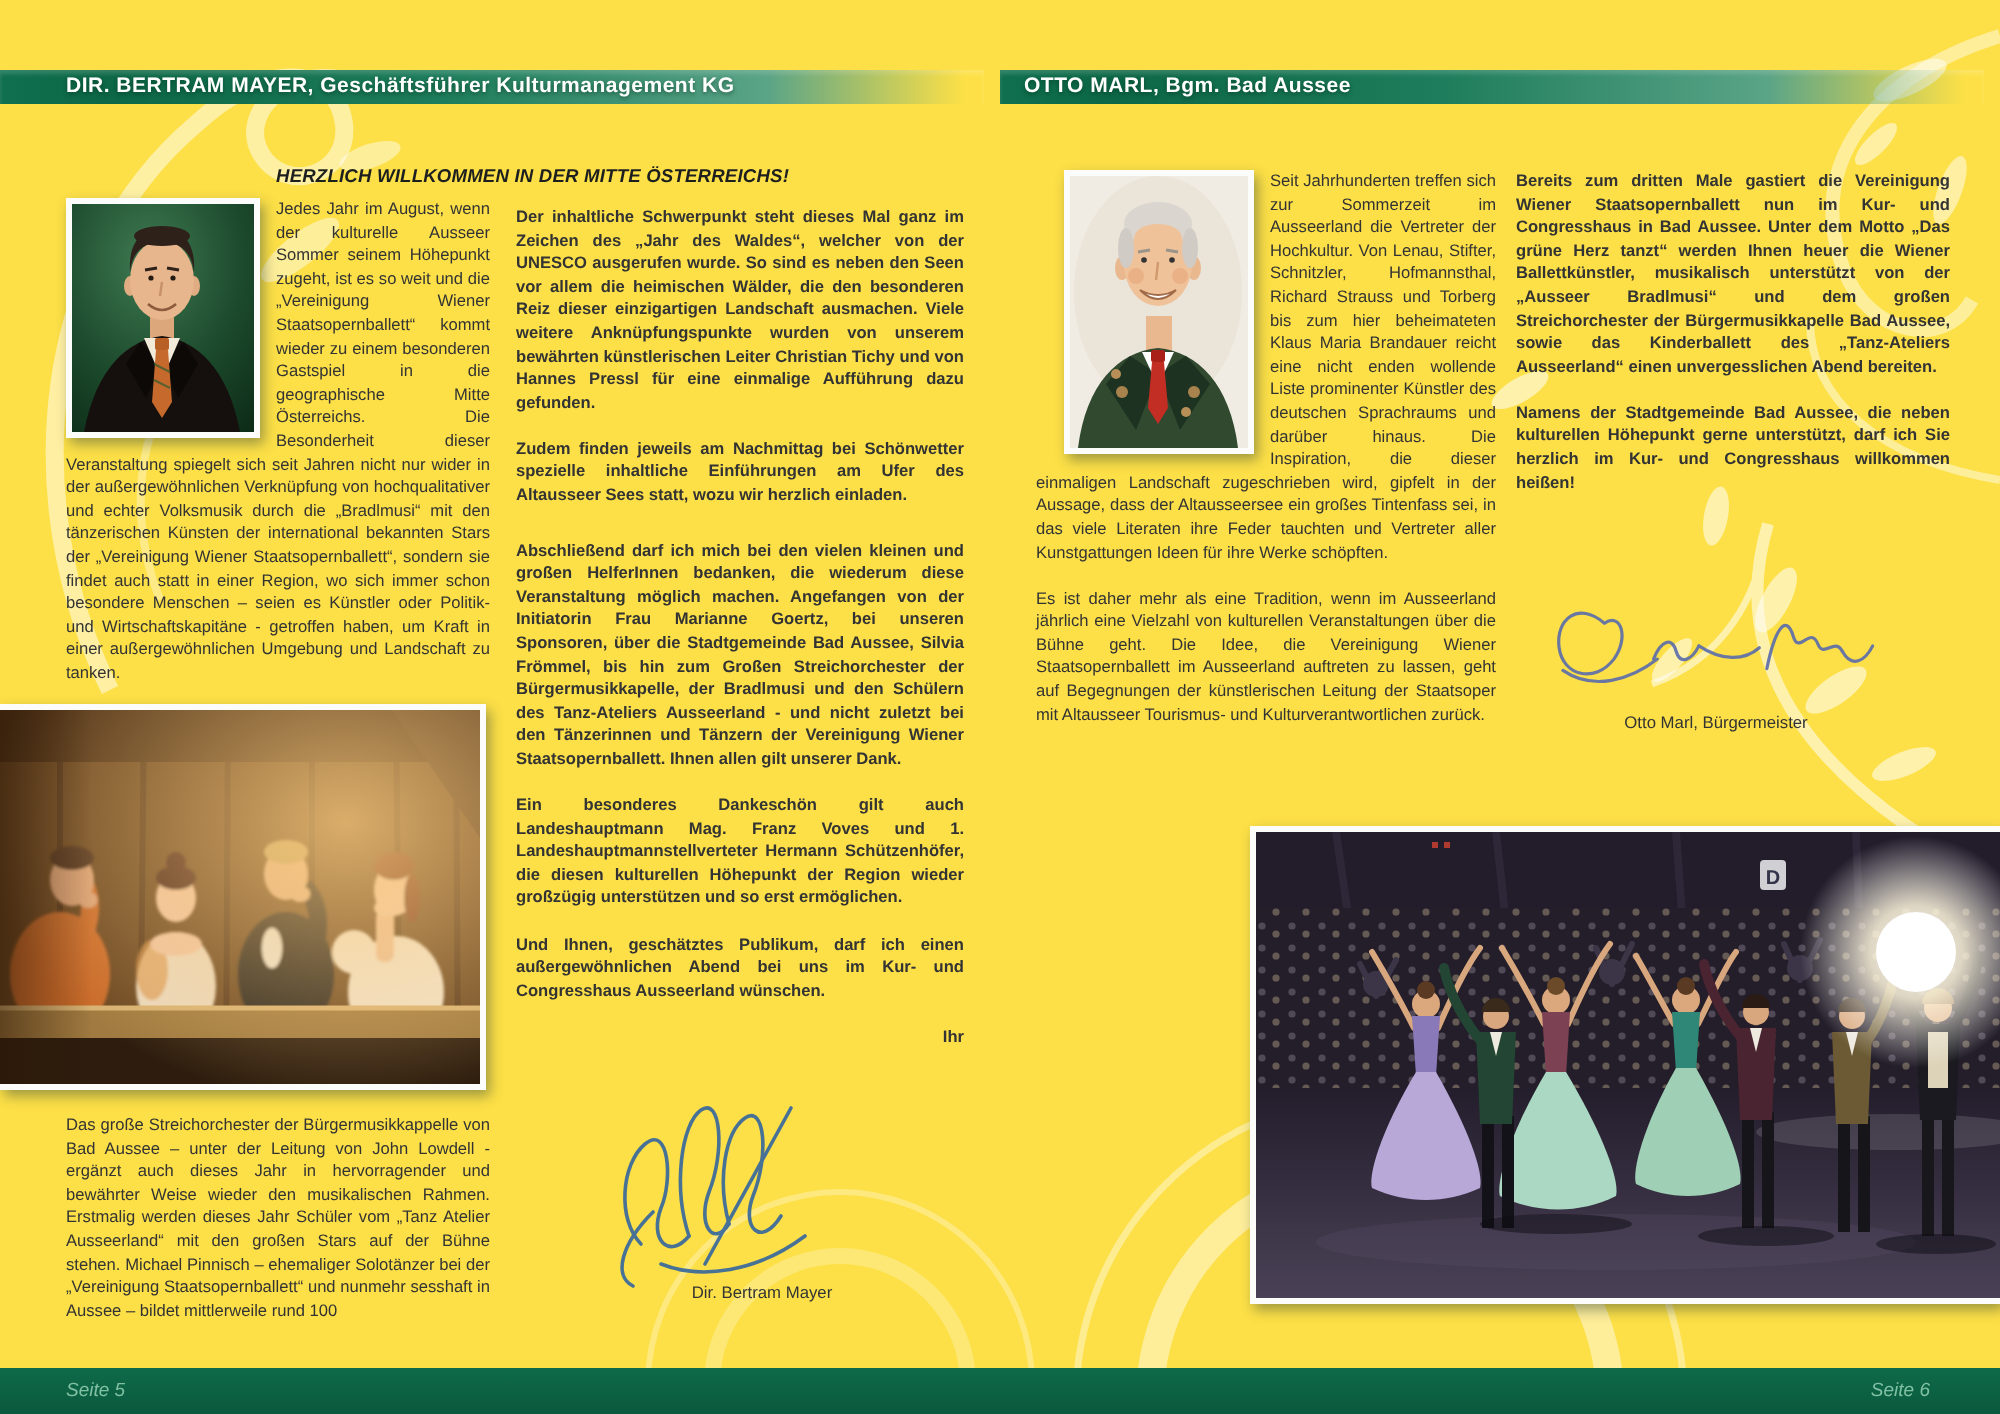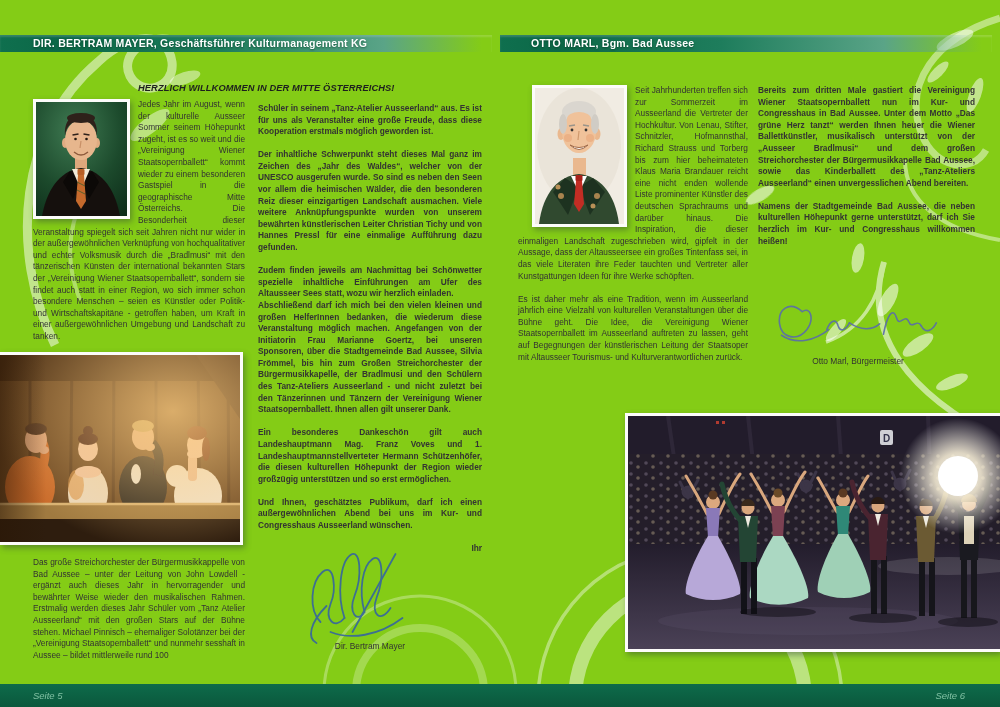--- a/index.html
+++ b/index.html
@@ -1,34 +1,34 @@
 <!DOCTYPE html>
 <html><head>
 <meta charset="utf-8">
 <style>
   html,body{margin:0;padding:0;background:#c7d6cd;}
-  .canvas{position:relative;width:1000px;height:707px;background:#84cc16;overflow:hidden;
+  .canvas{position:relative;width:1000px;height:707px;background:#fde047;overflow:hidden;
           font-family:"Liberation Sans",sans-serif;}
   .orn{position:absolute;left:0;top:0;z-index:0;}
   
   .bar{position:absolute;top:35px;height:17px;z-index:1;color:#fff;font-size:10.5px;font-weight:bold;
        letter-spacing:.25px;line-height:17px;white-space:nowrap;box-sizing:border-box;
        text-shadow:0 1px 2px rgba(0,45,28,.55);
        background:linear-gradient(90deg,#0f6f4e 0%,#0c6847 12%,#1e7d5c 45%,#5aa487 78%,rgba(219,231,224,0) 98%);
        box-shadow:inset 0 2px 2px rgba(255,255,255,.16);}
   .bar-left{left:0;width:492px;padding-left:33px;}
-  .bar-right{left:500px;width:492px;padding-left:31px;}
+  .bar-right{left:500px;width:492px;padding-left:12px;}
   .heading{position:absolute;left:138px;top:83px;width:348px;z-index:1;
            font-size:9.3px;font-weight:bold;font-style:italic;color:#1d1f1e;letter-spacing:.1px;}
   
   .body-p{font-size:8.3px;line-height:11.6px;color:#333;text-align:justify;margin:0;}
   .colflow{position:absolute;z-index:1;}
   .col{position:absolute;z-index:1;font-weight:bold;}
   .col p{margin:0 0 11.5px 0;}
-  .col p.nogap{margin-bottom:0;}
+  .col p.nogap{margin-bottom:16px;}
   .closing{text-align:right;}
   
   .photo-frame{border:3px solid #fcfcfa;box-shadow:2px 3px 6px rgba(45,65,55,.45);line-height:0;
                background:#777;position:relative;z-index:1;}
   .float-photo{float:left;}
   .abs{position:absolute;z-index:1;}
   .no-left-border{border-left:none;}
   .no-right-border{border-right:none;}
   .sigblock{position:absolute;z-index:1;text-align:center;font-size:8.4px;color:#333;line-height:13.5px;}
   .sig-svg{position:absolute;z-index:1;}
@@ -186,40 +186,39 @@
       <line x1="0" y1="149" x2="240" y2="149" stroke="#d8b273" stroke-width="2.5"></line>
       <rect y="164" width="240" height="23" fill="#2e1d0e"></rect>
       <rect width="240" height="187" fill="url(#warm)"></rect>
       <rect width="46" height="187" fill="url(#vig)"></rect>
     </svg>
   </div>
 
   <p class="body-p abs" style="left:33px;top:557px;width:212px;">Das große Streichorchester der Bürgermusikkappelle von Bad Aussee – unter der Leitung von John Lowdell - ergänzt auch dieses Jahr in hervorragender und bewährter Weise wieder den musikalischen Rahmen. Erstmalig werden dieses Jahr Schüler vom „Tanz Atelier Ausseerland“ mit den großen Stars auf der Bühne stehen. Michael Pinnisch – ehemaliger Solotänzer bei der „Vereinigung Staatsopernballett“ und nunmehr sesshaft in Aussee – bildet mittlerweile rund 100</p>
 
   <div class="col" style="left:258px;top:103px;width:224px;">
-    <p class="body-p">Schüler in seinem „Tanz-Atelier Ausseerland“ aus. Es ist für uns als Veranstalter eine große Freude, dass diese Kooperation erstmals möglich geworden ist.</p>
     <p class="body-p">Der inhaltliche Schwerpunkt steht dieses Mal ganz im Zeichen des „Jahr des Waldes“, welcher von der UNESCO ausgerufen wurde. So sind es neben den Seen vor allem die heimischen Wälder, die den besonderen Reiz dieser einzigartigen Landschaft ausmachen. Viele weitere Anknüpfungspunkte wurden von unserem bewährten künstlerischen Leiter Christian Tichy und von Hannes Pressl für eine einmalige Aufführung dazu gefunden.</p>
     <p class="body-p nogap">Zudem finden jeweils am Nachmittag bei Schönwetter spezielle inhaltliche Einführungen am Ufer des Altausseer Sees statt, wozu wir herzlich einladen.</p>
     <p class="body-p">Abschließend darf ich mich bei den vielen kleinen und großen HelferInnen bedanken, die wiederum diese Veranstaltung möglich machen. Angefangen von der Initiatorin Frau Marianne Goertz, bei unseren Sponsoren, über die Stadtgemeinde Bad Aussee, Silvia Frömmel, bis hin zum Großen Streichorchester der Bürgermusikkapelle, der Bradlmusi und den Schülern des Tanz-Ateliers Ausseerland - und nicht zuletzt bei den Tänzerinnen und Tänzern der Vereinigung Wiener Staatsopernballett. Ihnen allen gilt unserer Dank.</p>
     <p class="body-p">Ein besonderes Dankeschön gilt auch Landeshauptmann Mag. Franz Voves und 1. Landeshauptmannstellverteter Hermann Schützenhöfer, die diesen kulturellen Höhepunkt der Region wieder großzügig unterstützen und so erst ermöglichen.</p>
     <p class="body-p">Und Ihnen, geschätztes Publikum, darf ich einen außergewöhnlichen Abend bei uns im Kur- und Congresshaus Ausseerland wünschen.</p>
     <p class="body-p closing">Ihr</p>
   </div>
 
   <svg class="sig-svg" style="left:298px;top:550px;" width="135" height="95" viewBox="0 0 130 95">
     <g stroke="#38689c" stroke-width="1.8" fill="none" stroke-linecap="round" opacity="0.92">
       <path d="M20,72 C8,60 10,32 22,22 C34,12 36,40 30,54 C24,70 34,80 44,68"></path>
       <path d="M44,68 C36,44 40,12 50,5 C60,-2 62,26 54,46 C48,62 56,74 64,62"></path>
       <path d="M64,62 C58,40 62,16 72,9 C82,2 84,28 76,48 C70,64 80,74 90,58"></path>
       <path d="M95,4 L52,82"></path>
       <path d="M30,82 C50,90 78,86 102,68"></path>
       <path d="M26,56 C10,72 6,88 16,93"></path>
     </g>
   </svg>
-  <div class="sigblock" style="left:258px;top:640px;width:224px;">
+  <div class="sigblock" style="left:269px;top:640px;width:224px;">
     <div>Dir. Bertram Mayer</div>
   </div>
 
   <div class="colflow" style="left:518px;top:85px;width:230px;">
     <div class="photo-frame float-photo" style="width:89px;height:136px;margin:0 8px 6px 14px;">
       <svg width="89" height="136" viewBox="0 0 89 136">
         <rect width="89" height="136" fill="#f1ece3"></rect>
         <ellipse cx="44" cy="58" rx="42" ry="58" fill="#e6dfd2" opacity="0.6"></ellipse>
         <rect x="38" y="70" width="13" height="18" fill="#eab88e"></rect>
         <path d="M4,136 C8,104 24,88 44,86 C64,88 80,104 84,136 Z" fill="#30492f"></path>

